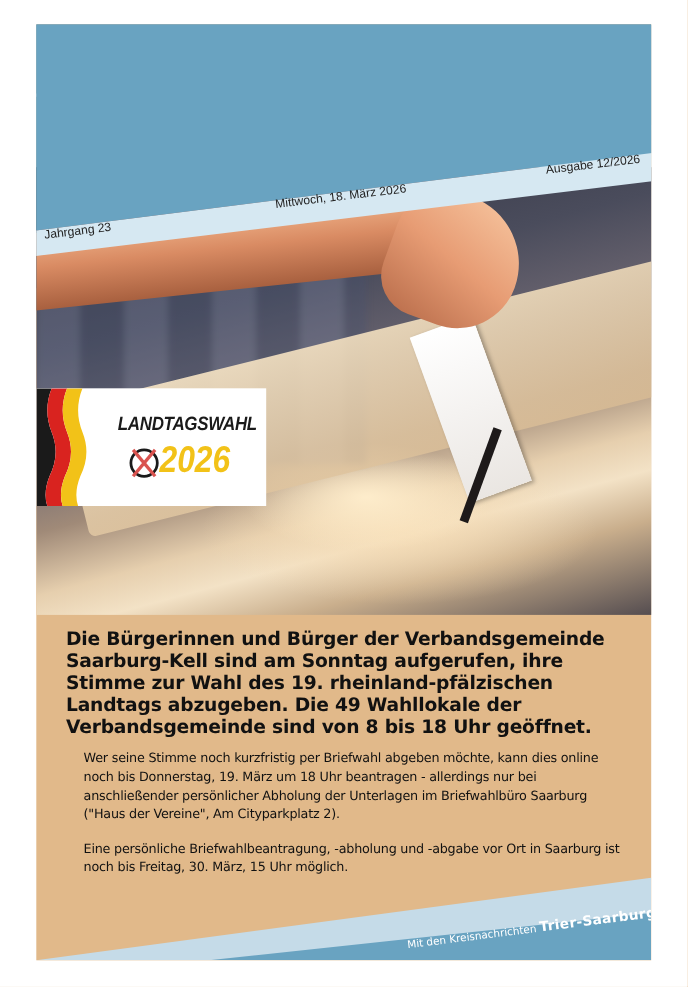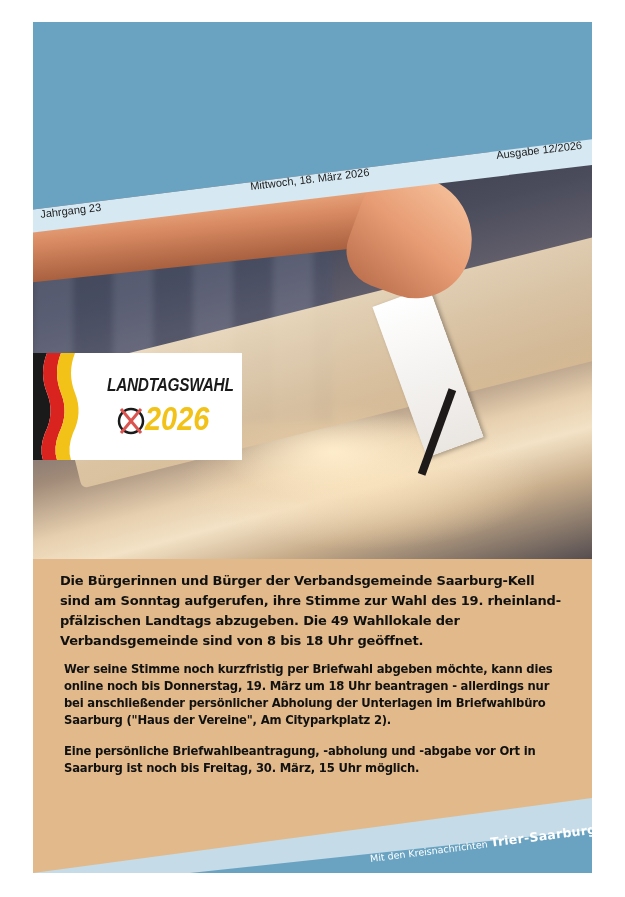--- a/index.html
+++ b/index.html
@@ -42,22 +42,22 @@
   .badge-label { position: absolute; left: 74px; top: 22px; font-family: "Liberation Sans", sans-serif; font-weight: bold; font-size: 17.5px; color: #1a1a1a; letter-spacing: -0.3px; transform: scaleX(0.88); transform-origin: left; }
   .badge-year { position: absolute; left: 112px; top: 46px; font-family: "Liberation Sans", sans-serif; font-weight: bold; font-size: 34px; color: #f2c218; transform: scaleX(0.85); transform-origin: left; }
   .badge-x { position: absolute; left: 83px; top: 53px; width: 30px; height: 30px; }
 
   
   .band-top { position: absolute; left: -20px; top: 0; width: 620px; height: 240px; pointer-events: none; }
   .band-text { position: absolute; font-family: "Liberation Sans", sans-serif; font-size: 11px; color: #222222; white-space: nowrap; transform-origin: left bottom; transform: rotate(-6.8deg); }
 
   
   .content { position: absolute; left: 0; top: 537px; width: 559px; padding: 12px 27px 0 27px; box-sizing: border-box; color: #111111; }
-  .lead { font-family: "DejaVu Sans", sans-serif; font-weight: bold; font-size: 13px; line-height: 20px; margin: 0 0 10px 0; letter-spacing: -0.2px; }
-  .para { font-family: "DejaVu Sans", sans-serif; font-weight: bold; font-size: 11.6px; line-height: 17px; margin: 0 0 14px 4px; letter-spacing: -0.2px; }
+  .lead { font-family: "DejaVu Sans", sans-serif; font-weight: bold; font-size: 17px; line-height: 20px; margin: 0 0 10px 0; letter-spacing: -0.2px; }
+  .para { font-family: "DejaVu Sans", sans-serif; font-weight: normal; font-size: 11.6px; line-height: 17px; margin: 0 0 14px 16px; letter-spacing: -0.2px; }
 
   .band-bottom { position: absolute; left: 0; top: 760px; width: 559px; height: 91px; }
   .footer-text { position: absolute; left: 338px; top: 828px; color: #ffffff; font-family: "DejaVu Sans", sans-serif; font-size: 9.5px; white-space: nowrap; transform-origin: left bottom; transform: rotate(-7.2deg); }
   .footer-text b { font-size: 12.5px; font-weight: bold; letter-spacing: 0.3px; }
 </style>
 </head>
 <body>
 
 <div class="page">
 

